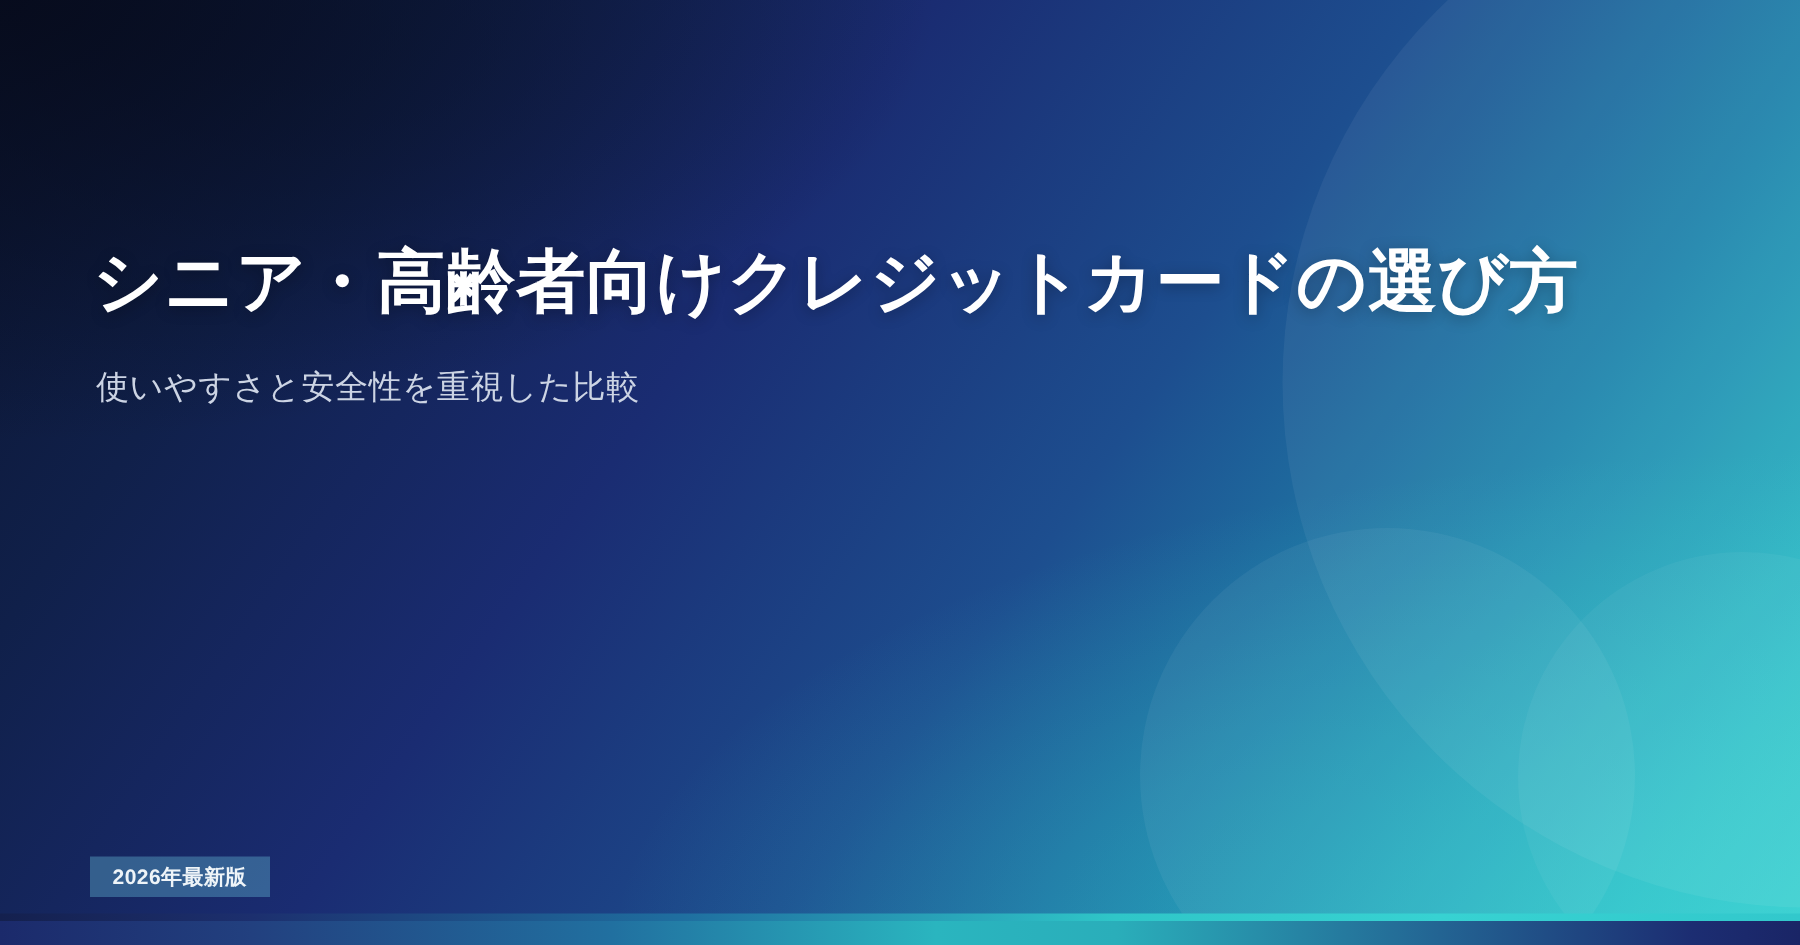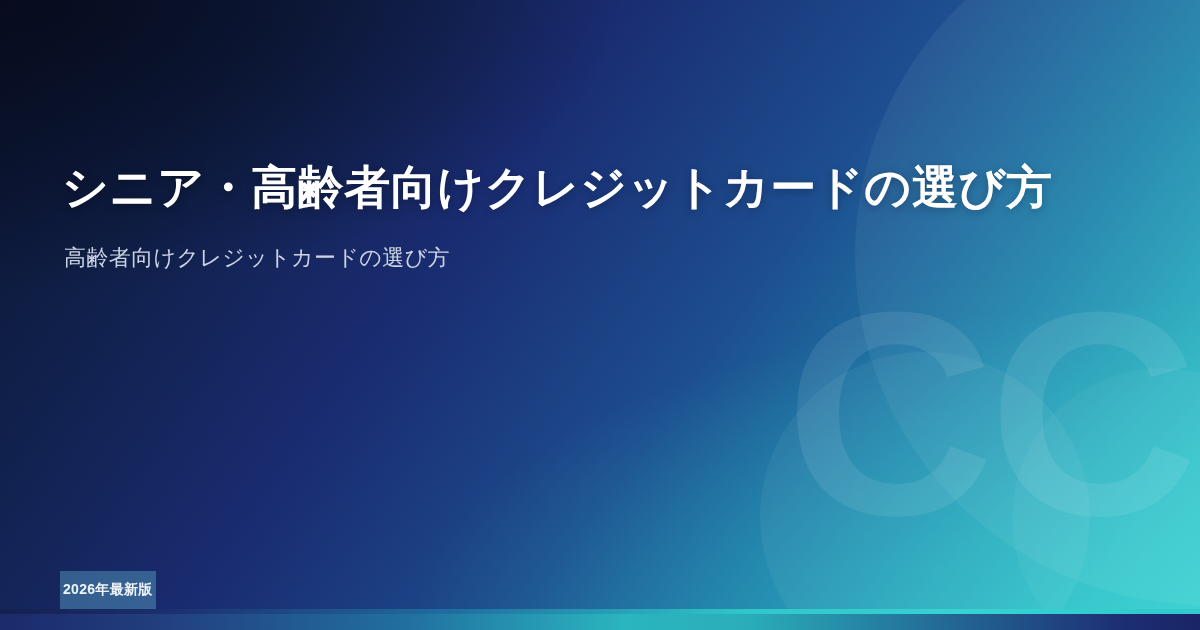--- a/index.html
+++ b/index.html
@@ -121,22 +121,22 @@
     font-weight:bold;
     color:#c6cfe2;
     letter-spacing:0.6px;
     white-space:nowrap;
   }
 
   .badge {
     position:absolute;
     left:60px;
     top:571px;
-    height:38px;
-    padding:0 3px;
+    height:27px;
+    padding:0 15px;
     display:flex;
     align-items:center;
     background:rgba(96,175,205,0.42);
     color:#eef4f8;
     font-size:14px;
     font-weight:bold;
     letter-spacing:0.3px;
     white-space:nowrap;
   }
 
@@ -160,27 +160,26 @@
 <body>
 
 <div class="card">
 
   <div class="sheen"></div>
 
   <div class="circle-lg"></div>
   <div class="circle-md"></div>
   <div class="circle-sm"></div>
 
-  <div class="watermark">CC</div>
 
   <div class="content">
 
     <h1 class="title">シニア・高齢者向けクレジットカードの選び方</h1>
 
-    <div class="subtitle">高齢者向けクレジットカードの選び方</div>
+    <div class="subtitle">使いやすさと安全性を重視した比較</div>
 
   </div>
 
   <div class="badge">2026年最新版</div>
 
   <div class="accent-top"></div>
   <div class="accent-bottom"></div>
 
 </div>
 

